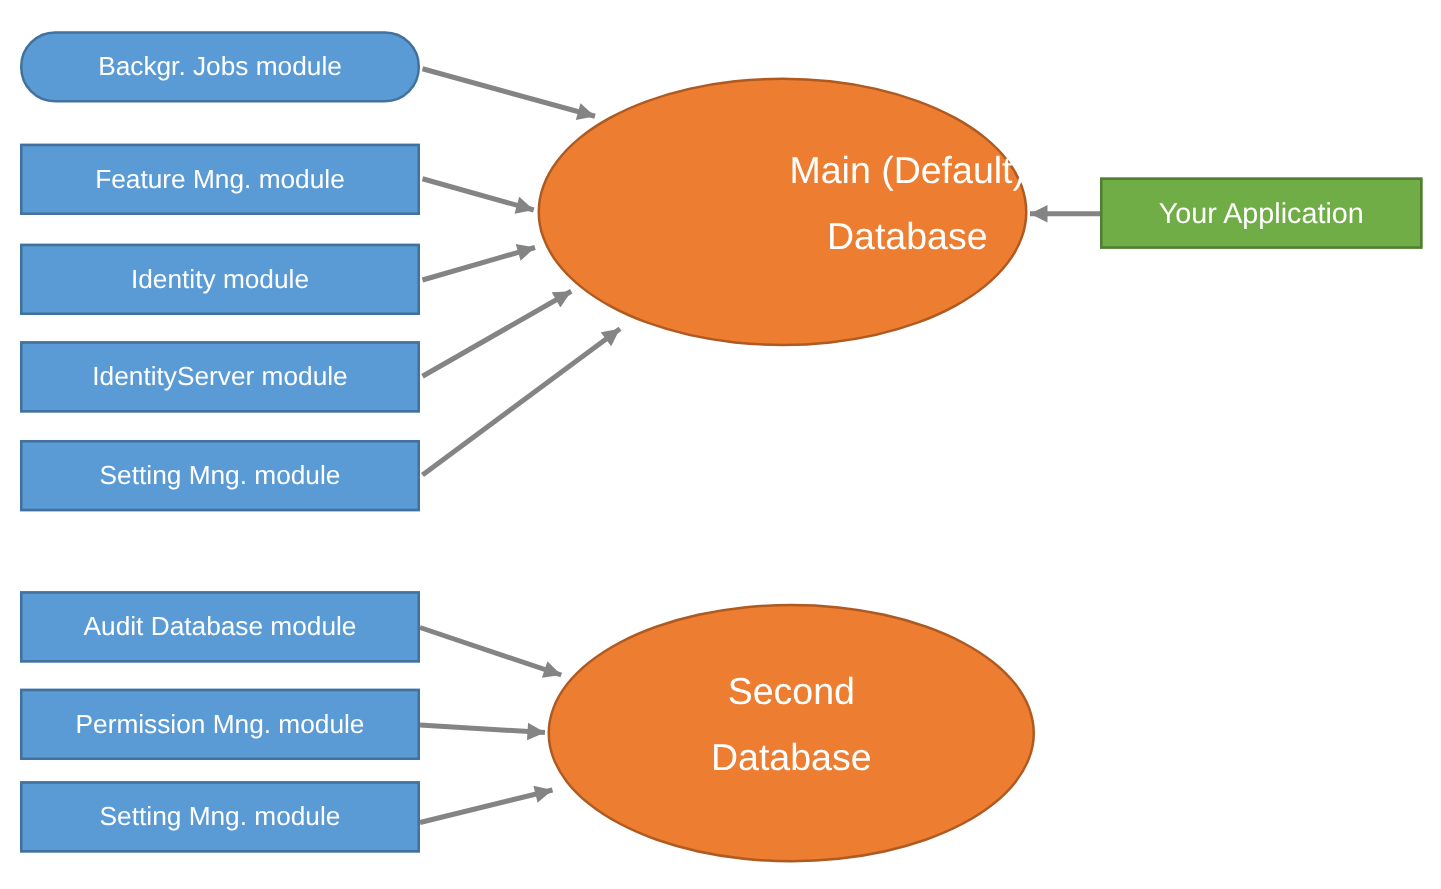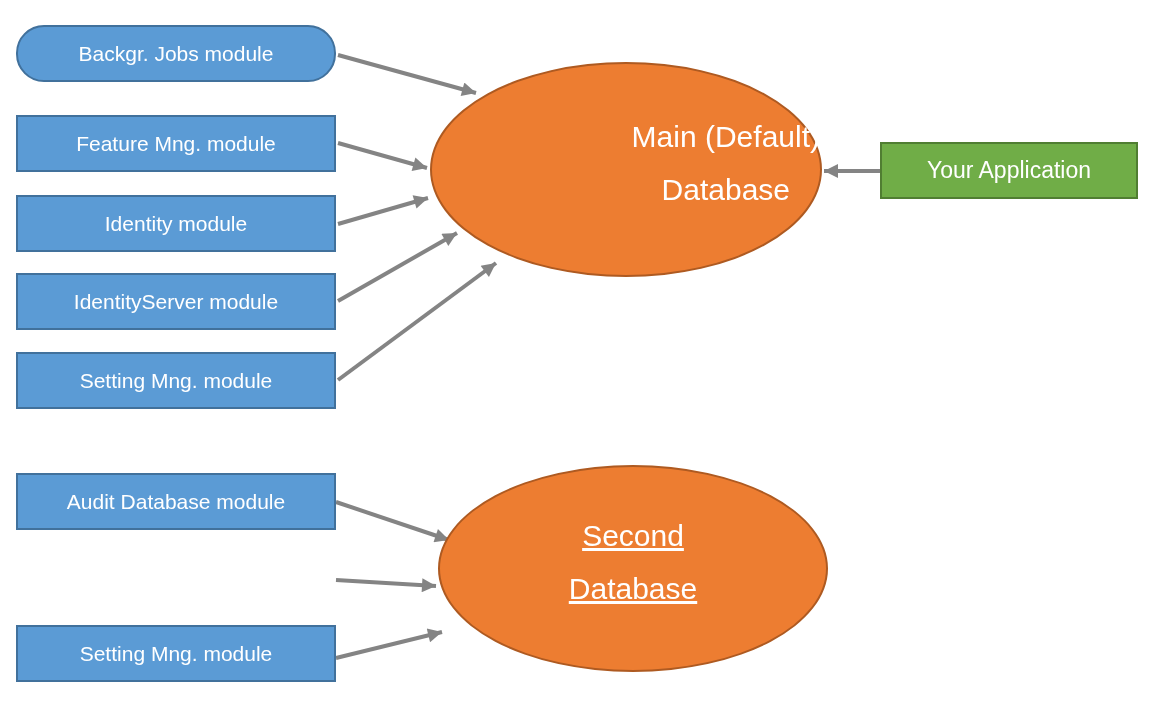--- a/index.html
+++ b/index.html
@@ -70,21 +70,21 @@
     background: var(--app-fill, #70AD47);
     border: 2px solid var(--app-border, #507E32);
     box-sizing: border-box;
     display: flex;
     align-items: center;
     justify-content: center;
     color: var(--text, #FFFFFF);
     font-size: 23px;
   }
   .ellipse-main { left: 430px; top: 62px;  width: 392px; height: 215px; justify-content: flex-end; }
-  .ellipse-second { left: 438px; top: 465px; width: 390px; height: 207px; text-decoration: underline; }
+  .ellipse-second { left: 438px; top: 483px; width: 390px; height: 207px; }
   .box-1 { top: 25px; border-radius: 28px; }
   .box-2 { top: 115px; }
   .box-3 { top: 195px; }
   .box-4 { top: 273px; }
   .box-5 { top: 352px; }
   .box-6 { top: 473px; }
   .box-7 { top: 551px; }
   .box-8 { top: 625px; }
 </style>
 </head>
@@ -121,20 +121,23 @@
   <div class="module-box box-4">
     <span>IdentityServer module</span>
   </div>
   <div class="module-box box-5">
     <span>Setting Mng. module</span>
   </div>
 
   <div class="module-box box-6">
     <span>Audit Database module</span>
   </div>
+  <div class="module-box box-7">
+    <span>Permission Mng. module</span>
+  </div>
   <div class="module-box box-8">
     <span>Setting Mng. module</span>
   </div>
 
   <div class="db-ellipse ellipse-main">
     <div class="lbl2">
       <div>Main (Default)</div>
       <div>Database</div>
     </div>
   </div>

